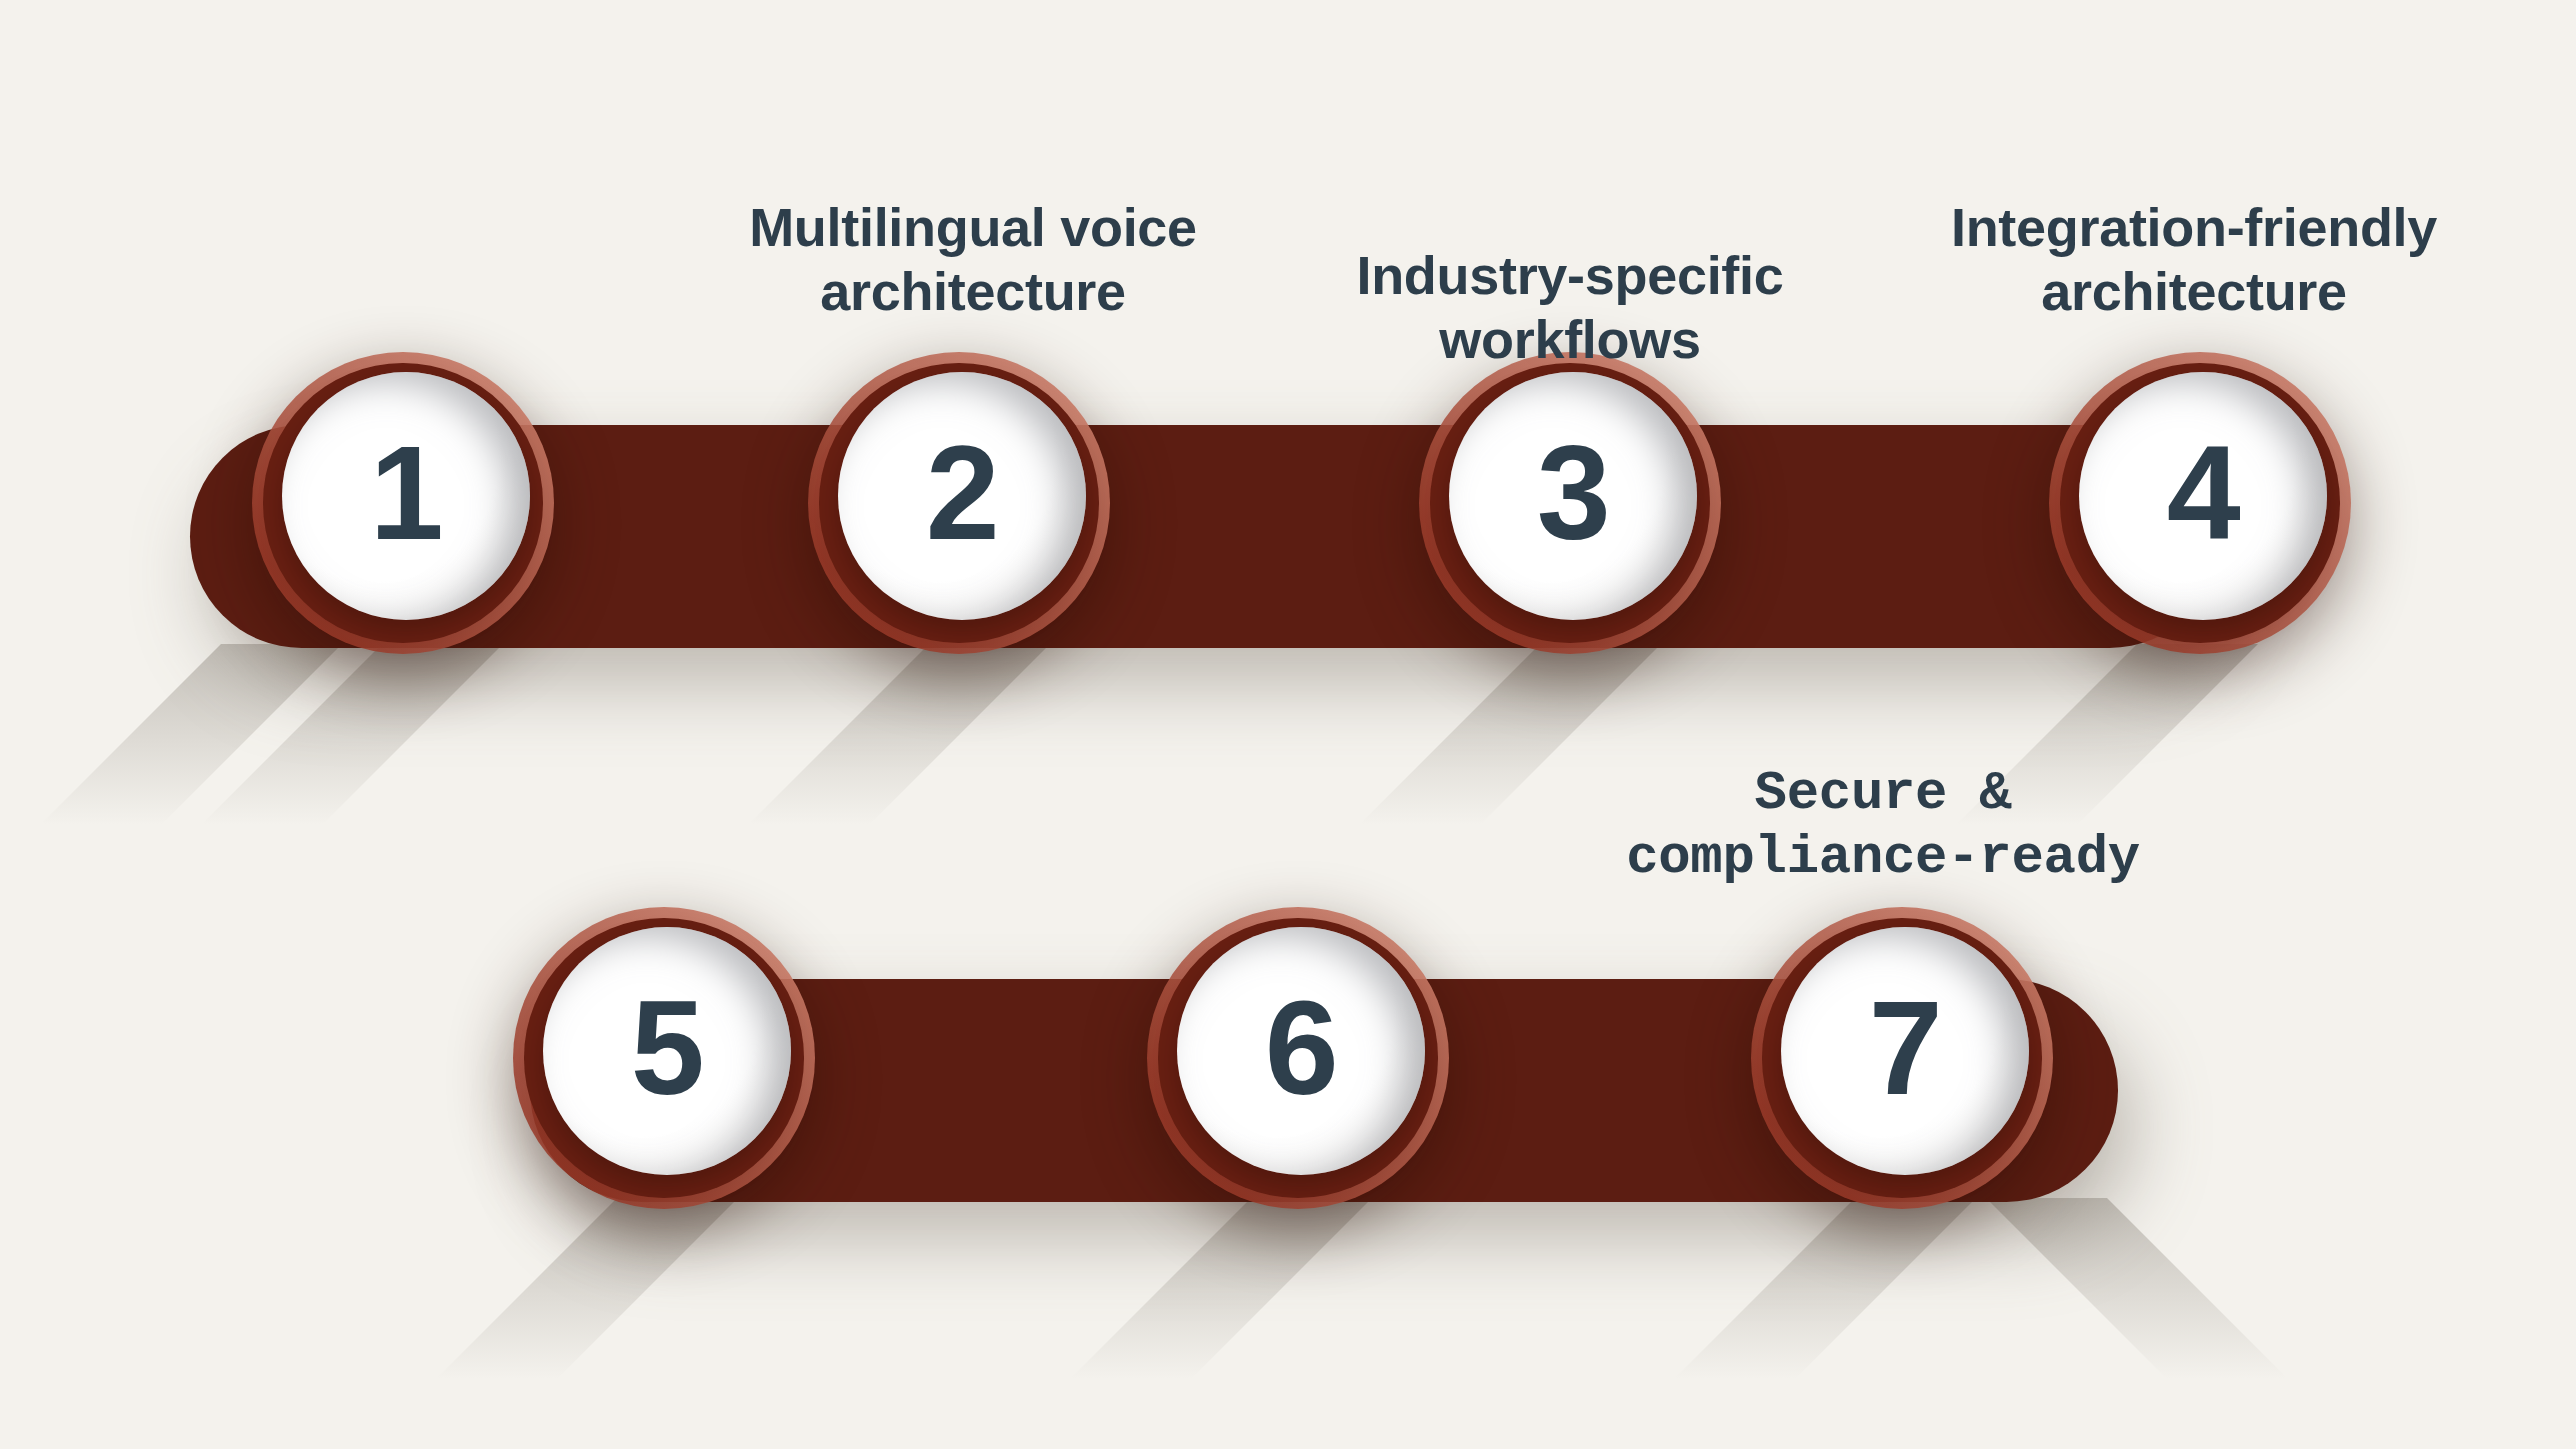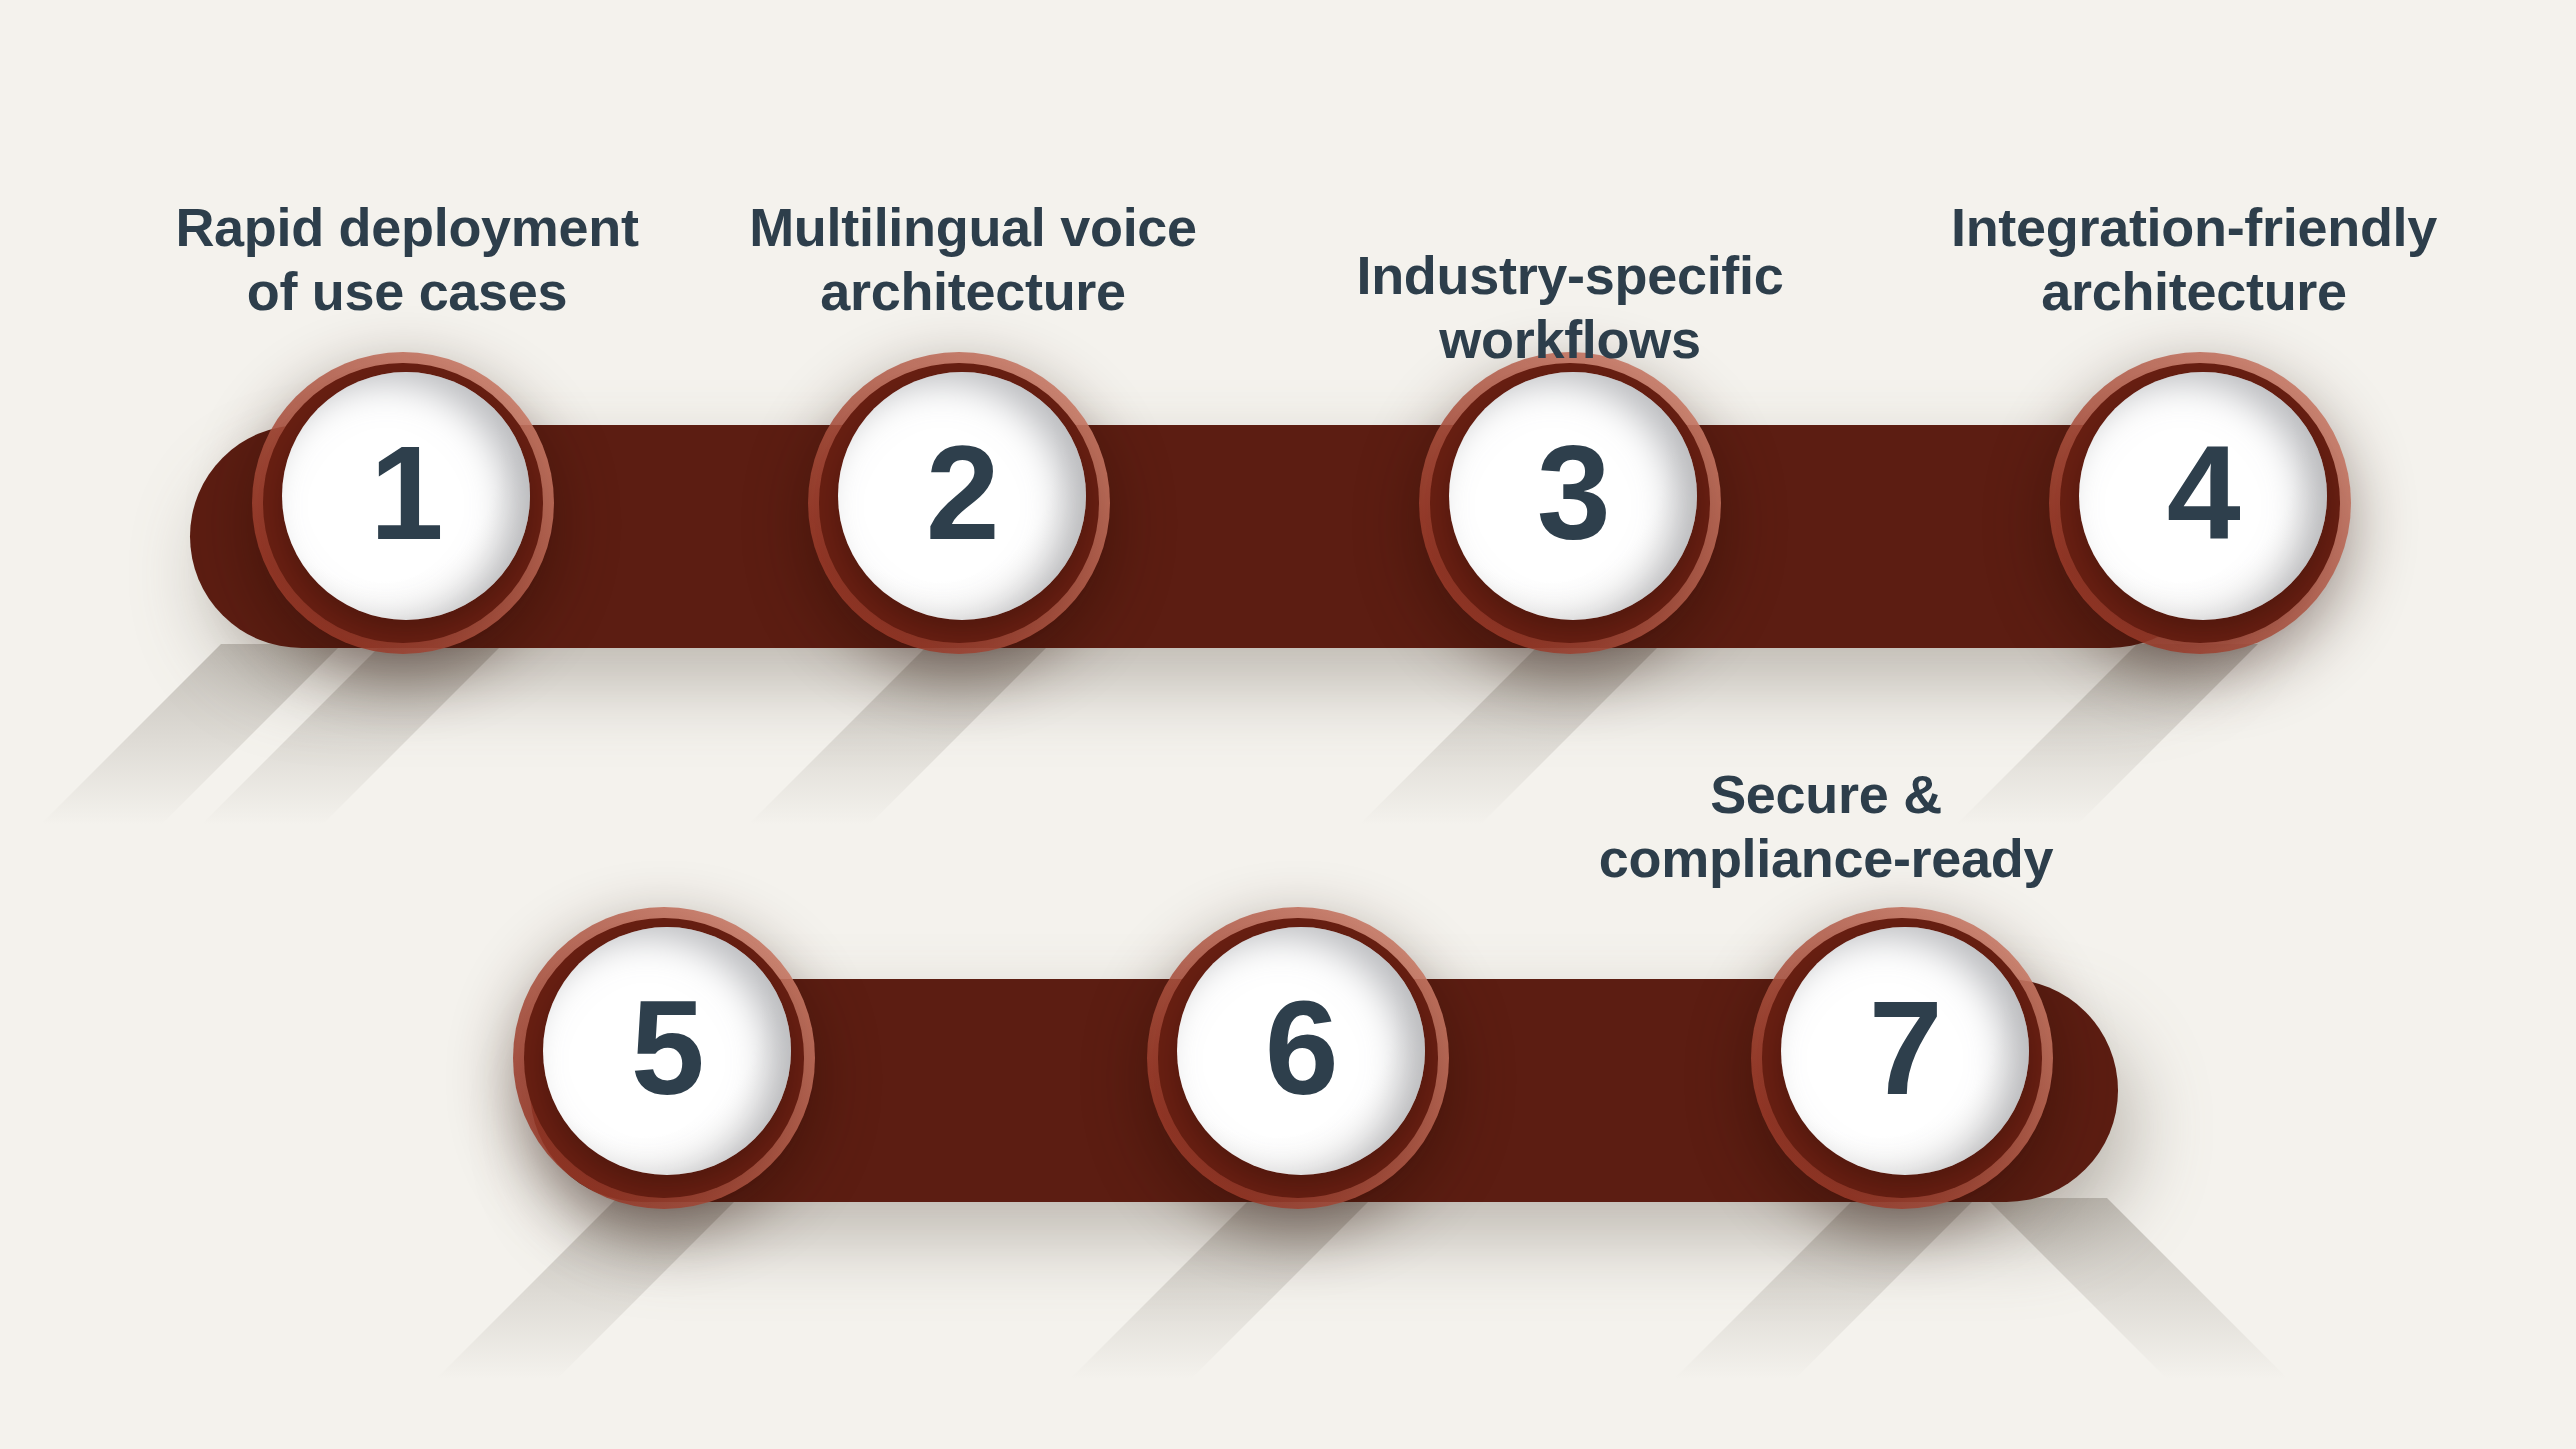--- a/index.html
+++ b/index.html
@@ -119,42 +119,40 @@
     color: var(--label-color);
     white-space: pre-line;
     z-index: 4;
   }
   .l1 { left: 38px;   top: 195px; }
   .l2 { left: 604px;  top: 195px; }
   .l3 { left: 1201px; top: 195px; margin-top: 48px; }
   .l4 { left: 1825px; top: 195px; }
   .l5 { left: 288px;  top: 762px; }
   .l6 { left: 922px; top: 762px; }
-  .l7 { left: 1457px; top: 762px; }
+  .l7 { left: 1514px; top: 762px; font-family: Liberation Mono, monospace; }
 </style>
 </head>
 <body>
 
 <div class="canvas">
 
   <div class="diag dg-r1a"></div>
   <div class="diag dg-r1b"></div>
   <div class="diag dg-r1c"></div>
   <div class="diag dg-r1d"></div>
   <div class="diag dg-r1e"></div>
   <div class="diag dg-r2a"></div>
   <div class="diag dg-r2b"></div>
   <div class="diag dg-r2c"></div>
   <div class="diag flip dg-r2d"></div>
 
   <div class="bar bar1"></div>
   <div class="bar bar2"></div>
 
-  <div class="label l1">Rapid deployment
-of use cases</div>
   <div class="label l2">Multilingual voice
 architecture</div>
   <div class="label l3">Industry-specific
 workflows</div>
   <div class="label l4">Integration-friendly
 architecture</div>
 
   <div class="label l7">Secure &amp;
 compliance-ready</div>
 

